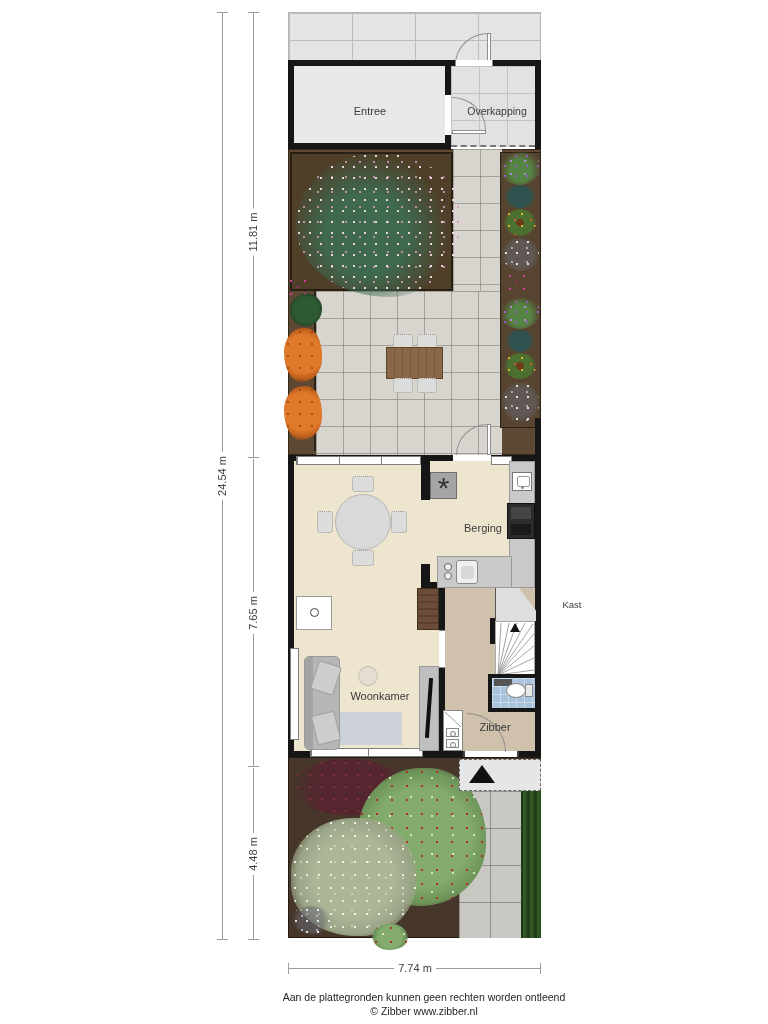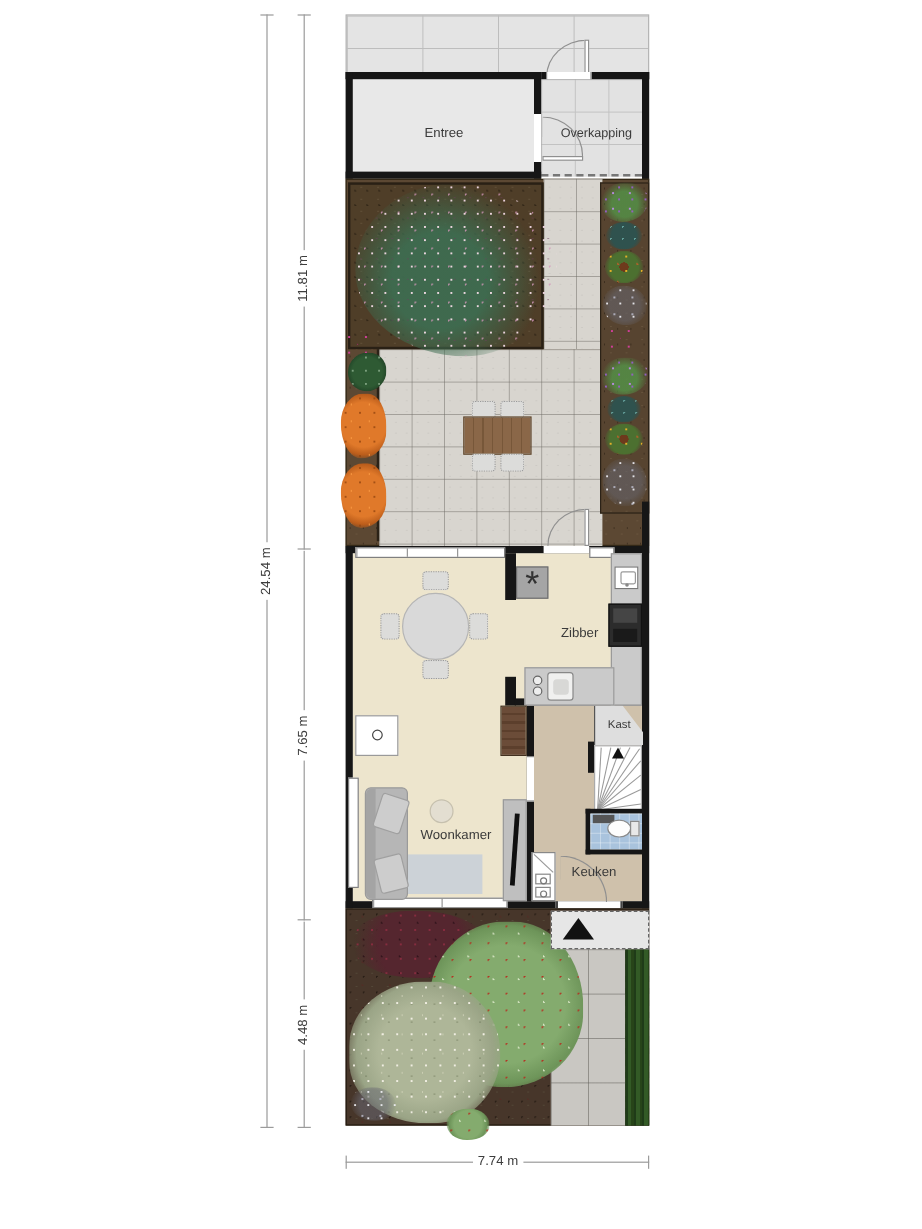--- a/index.html
+++ b/index.html
@@ -215,24 +215,24 @@
   </div>
   <div class="counter" style="left:437px;top:556px;width:75px;height:32px;"></div>
   <div class="abs" style="left:456px;top:560px;width:22px;height:24px;background:#f0f0ef;border:1px solid #888;border-radius:3px;box-sizing:border-box;">
     <div class="abs" style="left:4px;top:5px;width:13px;height:13px;background:#d8d8d6;border-radius:3px;"></div>
   </div>
   <div class="abs" style="left:443px;top:562px;width:10px;height:18px;">
     <div class="abs" style="left:1px;top:1px;width:6px;height:6px;border:1px solid #666;border-radius:50%;background:#eee;"></div>
     <div class="abs" style="left:1px;top:10px;width:6px;height:6px;border:1px solid #666;border-radius:50%;background:#eee;"></div>
   </div>
   <div class="abs" style="left:430px;top:472px;width:27px;height:27px;background:#a5a5a5;border:1px solid #6f6f6f;box-sizing:border-box;color:#333;font-size:30px;line-height:30px;text-align:center;">*</div>
-  <div class="room-label" style="left:443px;top:522px;width:80px;">Zibber</div>
+  <div class="room-label" style="left:443px;top:522px;width:80px;">Berging</div>
 
   <div class="abs" style="left:495px;top:588px;width:40px;height:33px;background:#dedede;border-left:1px solid #555;clip-path:polygon(0 0,58% 0,100% 68%,100% 100%,0 100%);"></div>
-  <div class="room-label" style="left:497px;top:599px;width:38px;font-size:9.5px;">Kast</div>
+  <div class="room-label" style="left:513px;top:599px;width:38px;font-size:9.5px;padding-left:40px;">Kast</div>
   <div class="abs" style="left:495px;top:621px;width:40px;height:55px;background:#fff;border:1px solid #aaa;box-sizing:border-box;">
     <svg width="40" height="55" style="position:absolute;left:0;top:0;">
       <g stroke="#9a9a9a" stroke-width="0.9">
         <line x1="2" y1="53" x2="5" y2="1"></line>
           <line x1="2" y1="53" x2="13" y2="1"></line>
         <line x1="2" y1="53" x2="21" y2="1"></line>
           <line x1="2" y1="53" x2="29" y2="1"></line>
         <line x1="2" y1="53" x2="37" y2="2"></line>
           <line x1="2" y1="53" x2="38" y2="12"></line>
         <line x1="2" y1="53" x2="38" y2="24"></line>
@@ -275,21 +275,21 @@
         <line x1="1" y1="1" x2="17" y2="16" stroke="#999" stroke-width="1"></line>
       </svg>
     <div class="abs" style="left:2px;top:17px;width:13px;height:9px;border:1px solid #888;box-sizing:border-box;">
         <div class="abs" style="left:3px;top:2px;width:4px;height:4px;border:1px solid #777;border-radius:50%;"></div>
       </div>
     <div class="abs" style="left:2px;top:28px;width:13px;height:9px;border:1px solid #888;box-sizing:border-box;">
         <div class="abs" style="left:3px;top:2px;width:4px;height:4px;border:1px solid #777;border-radius:50%;"></div>
       </div>
   </div>
   <div class="arc arc-tr" style="left:467px;top:713px;width:39px;height:39px;"></div>
-  <div class="room-label" style="left:465px;top:721px;width:60px;">Keuken</div>
+  <div class="room-label" style="left:465px;top:721px;width:60px;">Zibber</div>
 
   <div class="abs soil-dark" style="left:288px;top:757px;width:253px;height:181px;border:1px solid #241b10;box-sizing:border-box;"></div>
   <div class="abs path-tiles" style="left:459px;top:791px;width:62px;height:147px;"></div>
   <div class="abs hedge" style="left:521px;top:791px;width:20px;height:147px;"></div>
   <div class="abs foliage-red" style="left:294px;top:759px;width:112px;height:56px;"></div>
   <div class="abs tree-berry" style="left:358px;top:768px;width:128px;height:138px;"></div>
   <div class="abs tree-white" style="left:291px;top:818px;width:126px;height:118px;"></div>
   <div class="abs fl-silver" style="left:292px;top:906px;width:38px;height:28px;"></div>
   <div class="abs tree-berry" style="left:372px;top:924px;width:36px;height:26px;"></div>
   <div class="abs" style="left:459px;top:759px;width:82px;height:32px;background:#e6e6e6;border:1.5px dashed #666;box-sizing:border-box;"></div>
@@ -311,14 +311,18 @@
 
   <div class="dim-line" style="left:253px;top:768px;width:1px;height:172px;"></div>
   <div class="dim-line" style="left:248px;top:939px;width:11px;height:1px;"></div>
   <div class="dim-label v" style="left:253px;top:854px;">4.48 m</div>
 
   <div class="dim-line" style="left:288px;top:968px;width:253px;height:1px;"></div>
   <div class="dim-line" style="left:288px;top:963px;width:1px;height:11px;"></div>
   <div class="dim-line" style="left:540px;top:963px;width:1px;height:11px;"></div>
   <div class="dim-label h" style="left:415px;top:968px;">7.74 m</div>
 
+  <div class="footer" style="top:990px;">
+    <div>Aan de plattegronden kunnen geen rechten worden ontleend</div>
+    <div>© Zibber www.zibber.nl</div>
+  </div>
 
 </div>
 
 </body></html>

